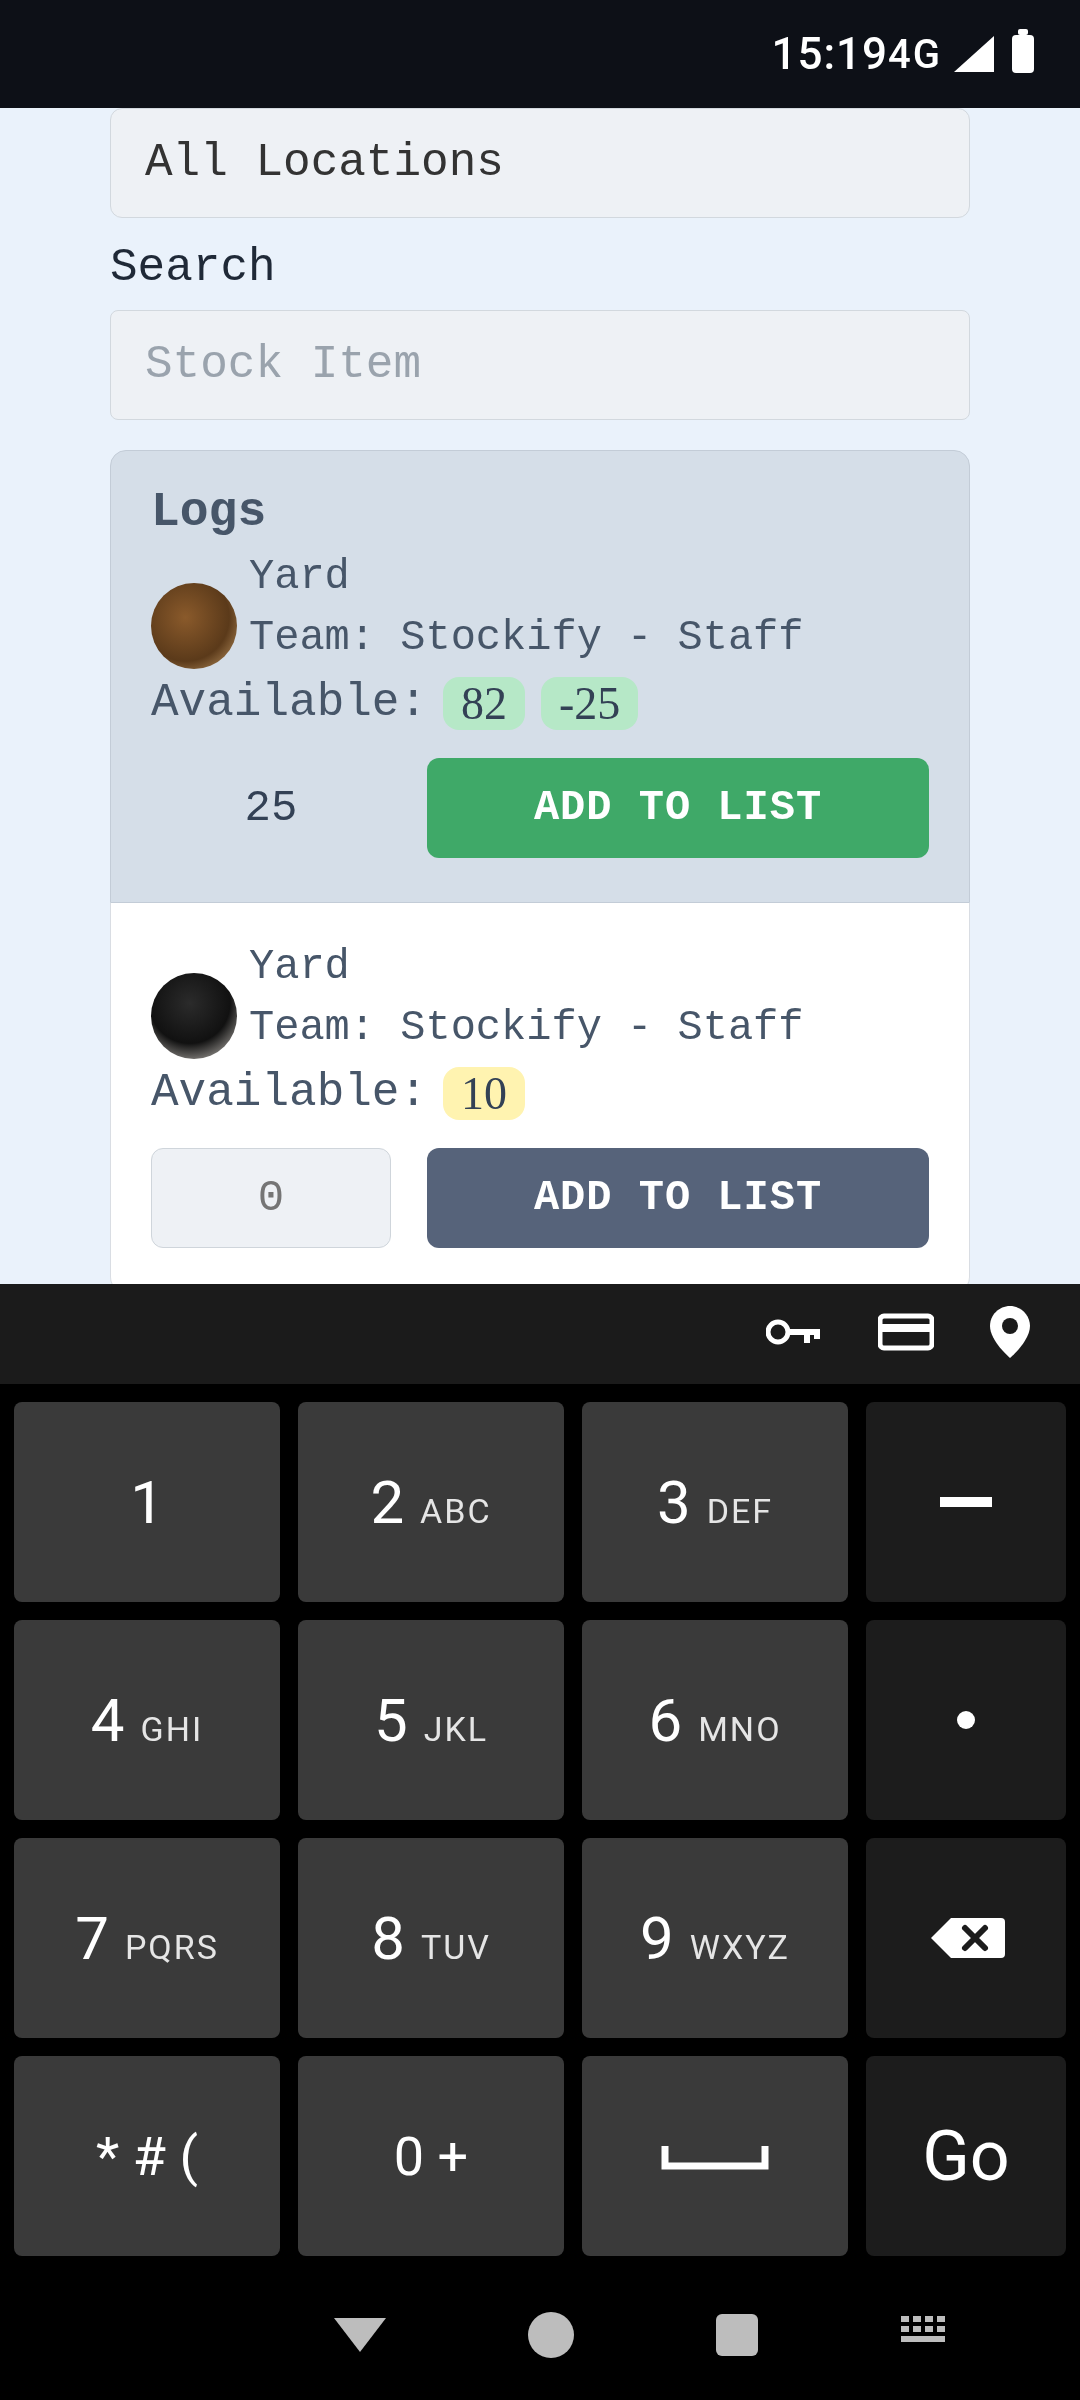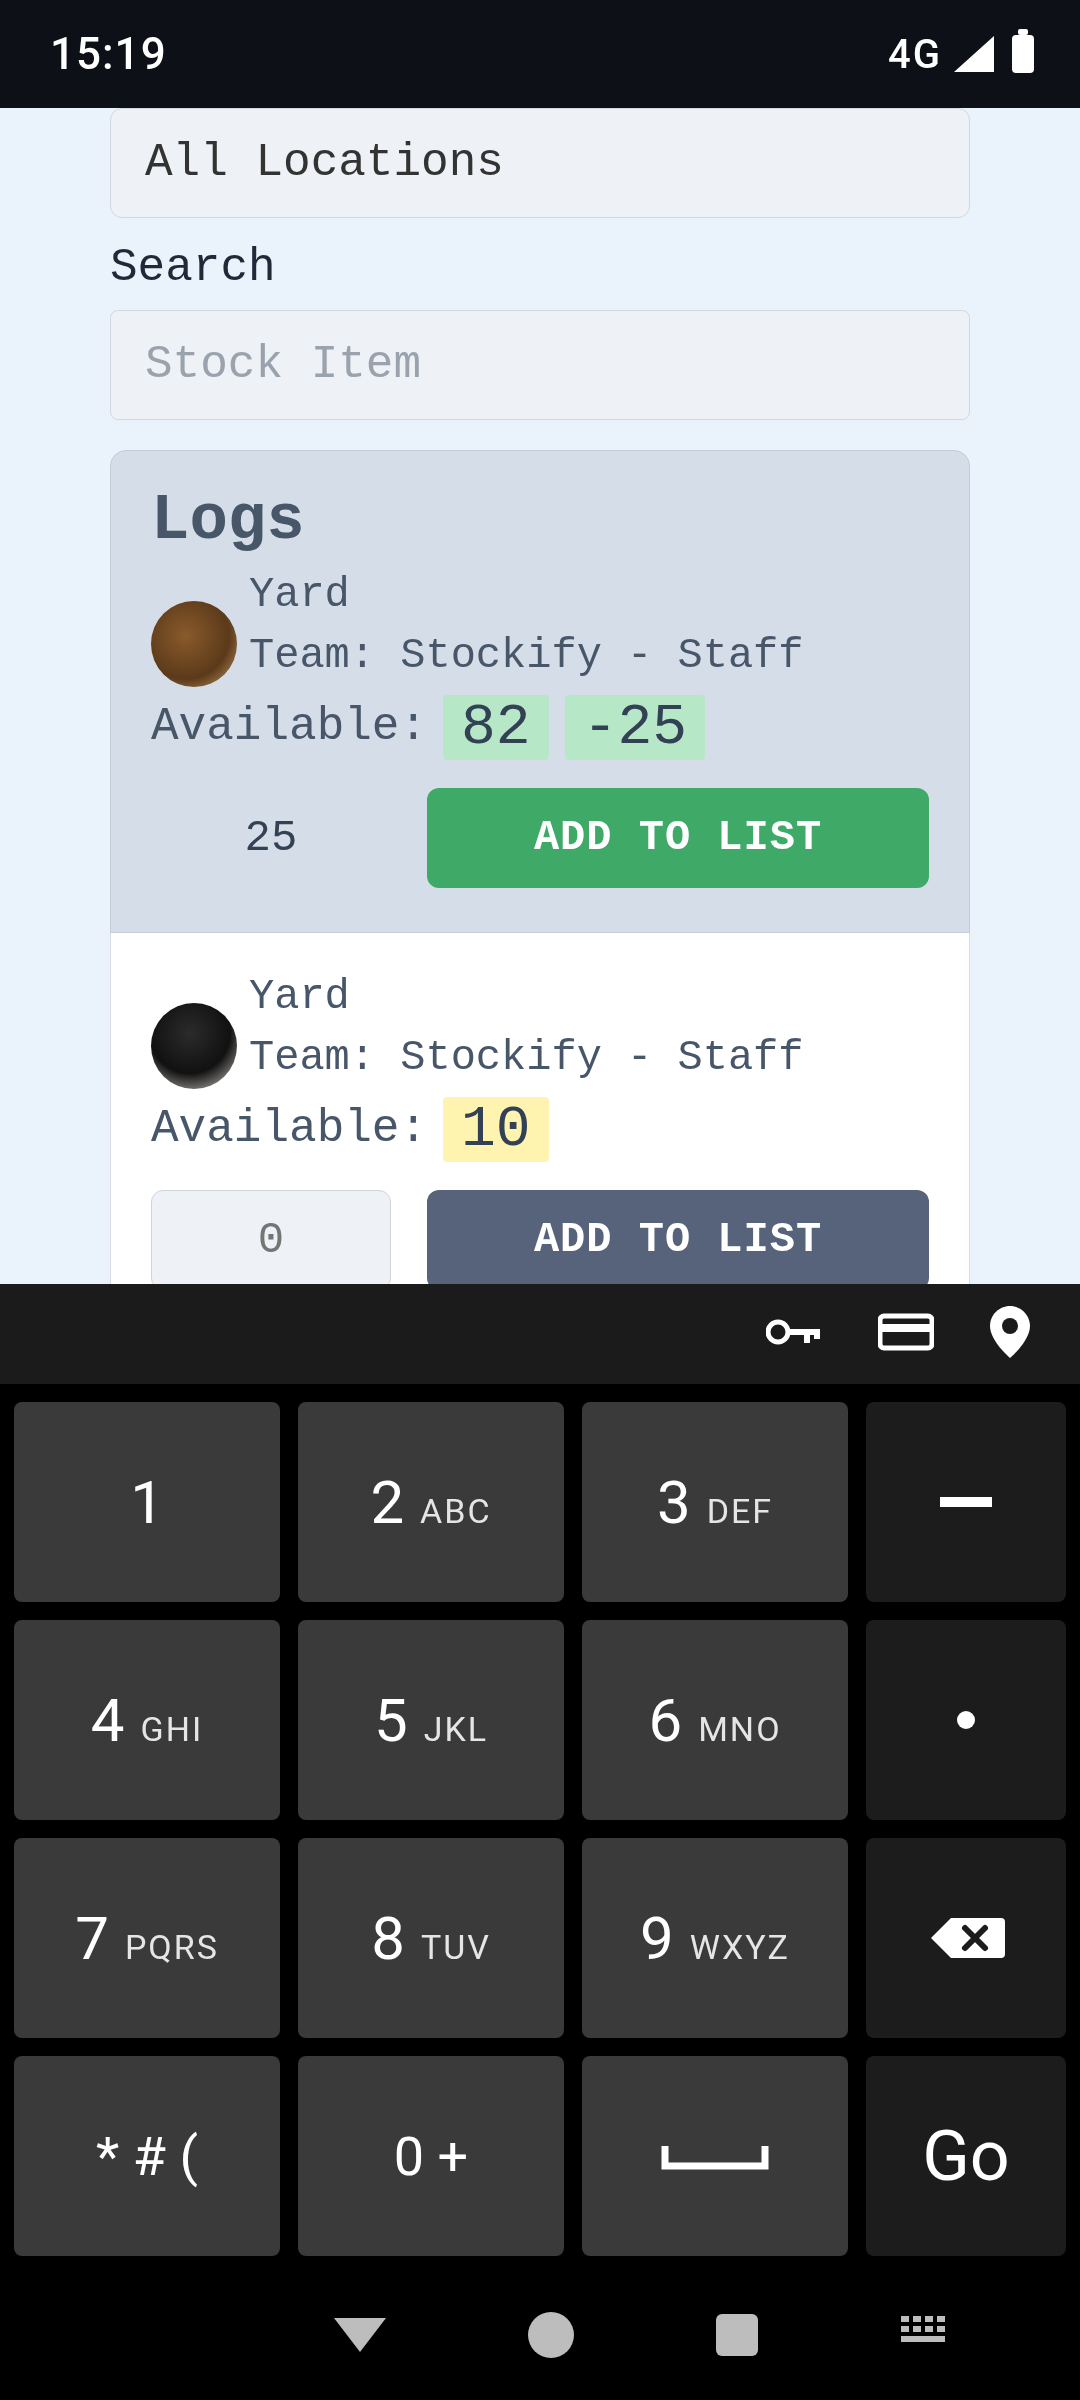--- a/index.html
+++ b/index.html
@@ -6,21 +6,21 @@
   html, body { width: 1080px; height: 2400px; overflow: hidden; background: #000; }
   body { font-family: "Courier New", Courier, monospace; }
 
   
   .status-bar {
     height: 108px;
     background: #0d1017;
     color: #fff;
     display: flex;
     align-items: center;
-    justify-content: space-between;
+    justify-content: flex-end;
     padding: 0 46px 0 50px;
     font-family: -apple-system, Roboto, sans-serif;
   }
   .status-time { font-size: 44px; font-weight: 500; letter-spacing: 1px; }
   .status-right { display: flex; align-items: center; gap: 8px; }
   .status-4g { font-size: 40px; font-weight: 500; letter-spacing: 2px; }
   .sig-tri {
     width: 0; height: 0;
     border-style: solid;
     border-width: 0 0 36px 40px;
@@ -77,41 +77,42 @@
     background: #fff;
     border: 1px solid #d9dde3;
     border-radius: 16px;
     padding: 34px 40px 44px 40px;
     margin-bottom: 0;
   }
   .card + .card { border-top-left-radius: 0; border-top-right-radius: 0; border-top: none; }
   .card.first { border-bottom-left-radius: 0; border-bottom-right-radius: 0; }
   .card.focused { background:#d5dee8; border-color:#c3ccd7; }
   .card-title {
-    font-size: 64px;
+    font-size: 48px;
     font-weight: 700;
     color: #475669;
     margin-bottom: 8px;
   }
   .card-row { display: flex; gap: 12px; align-items:flex-end; }
   .thumb {
     width: 86px; height: 86px; border-radius: 50%;
     background: radial-gradient(circle at 40% 40%, #8a5a2b, #5b3a1a 60%, #c9a06b);
     flex:0 0 86px;
     margin-top: 6px;
   }
   .thumb.coal { background: radial-gradient(circle at 45% 35%, #2b2b2b, #111 55%, #d6d1cb); }
   .meta { font-size: 42px; color:#475669; line-height:1.45; }
   .avail-line { font-size:46px; color:#475669; margin-top:8px; display:flex; align-items:center; gap:16px;}
   .chip {
     background:#b6e8c7;
     padding: 0 18px;
-    border-radius:4px;
+    border-radius:16px;
     color:#334155;
-    font-size:58px;
+    font-size:46px;
+    font-family:Liberation Serif, serif;
   }
   .chip.warn { background:#fff3b0; }
 
   .action-row { display:flex; gap:36px; margin-top:28px; align-items:stretch; }
   .qty-input {
     width: 240px;
     height: 100px;
     font-family: inherit;
     font-size: 44px;
     text-align:center;

